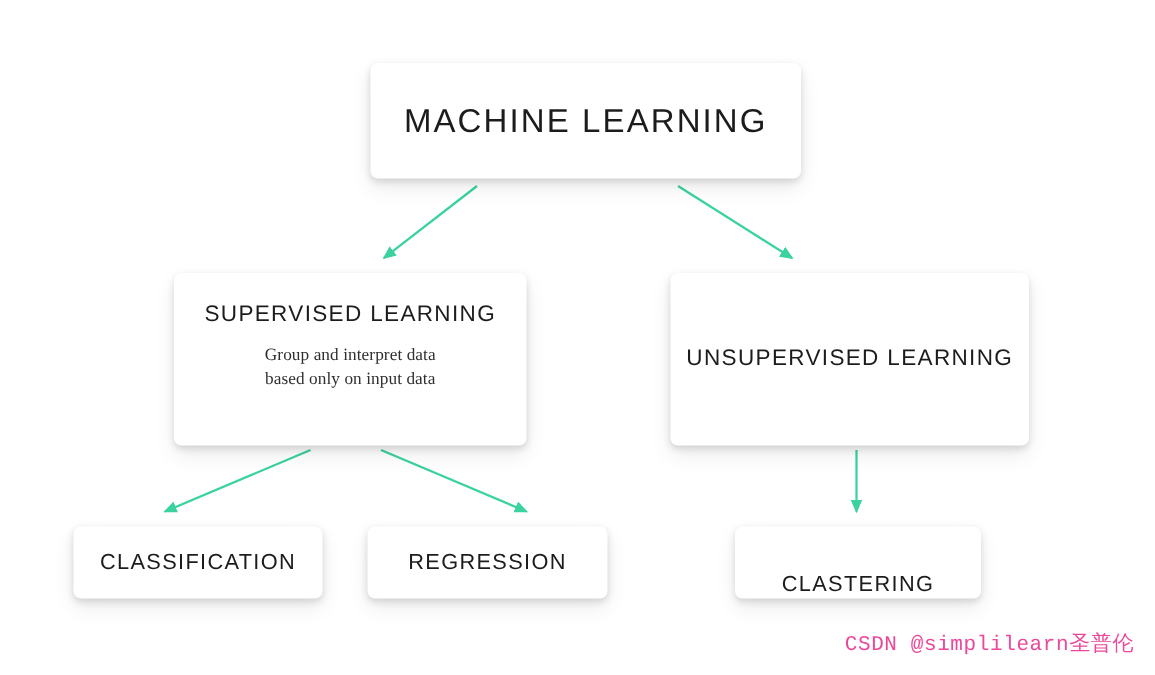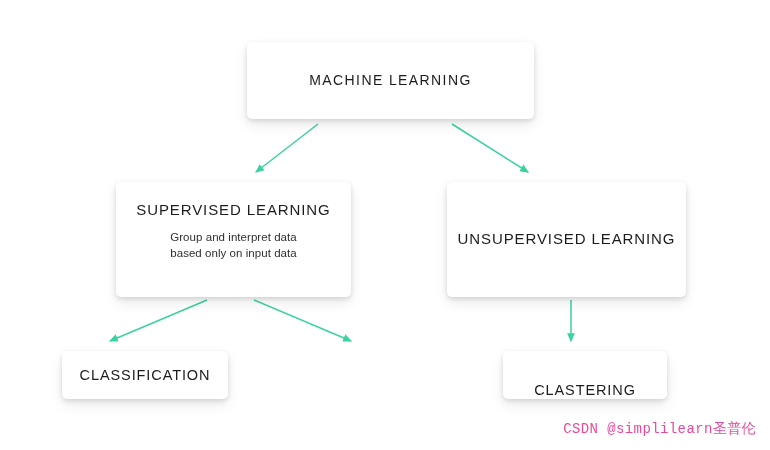--- a/index.html
+++ b/index.html
@@ -44,34 +44,35 @@
     letter-spacing: 0.7px;
     line-height: 1.25;
     white-space: nowrap;
   }
   .node-desc {
     color: #2f2f2f;
     font-size: 11.5px;
     line-height: 1.45;
     letter-spacing: 0.05px;
     margin-top: 9px;
+    font-family: Liberation Serif, serif;
   }
   .node-desc span {
     display: block;
   }
 
   
   #node-root {
     left: 247px;
     top: 42px;
     width: 287px;
     height: 77px;
   }
   #node-root .node-title {
-    font-size: 14px;
+    font-size: 22px;
     letter-spacing: 1.4px;
   }
 
   
   #node-supervised {
     left: 116px;
     top: 182px;
     width: 235px;
     height: 115px;
     padding-bottom: 16px;
@@ -86,21 +87,20 @@
   #node-supervised .node-title,
   #node-unsupervised .node-title {
     font-size: 15px;
     letter-spacing: 0.9px;
     text-align: right;
   }
 
   
   .leaf {
     height: 48px;
-    margin-left: 13px;
   }
   .leaf .node-title {
     font-size: 14.5px;
     letter-spacing: 0.9px;
   }
   #node-classification {
     left: 49px;
     top: 351px;
     width: 166px;
   }
@@ -165,20 +165,23 @@
   </div>
 
   <div class="node" id="node-unsupervised">
     <div class="node-title">UNSUPERVISED LEARNING</div>
   </div>
 
   <div class="node leaf" id="node-classification">
     <div class="node-title">CLASSIFICATION</div>
   </div>
 
+  <div class="node leaf" id="node-regression">
+    <div class="node-title">REGRESSION</div>
+  </div>
 
   <div class="node leaf" id="node-clustering">
     <div class="node-title">CLASTERING</div>
   </div>
 
   <div id="watermark">CSDN @simplilearn圣普伦</div>
 
 </div>
 
 </body></html>

